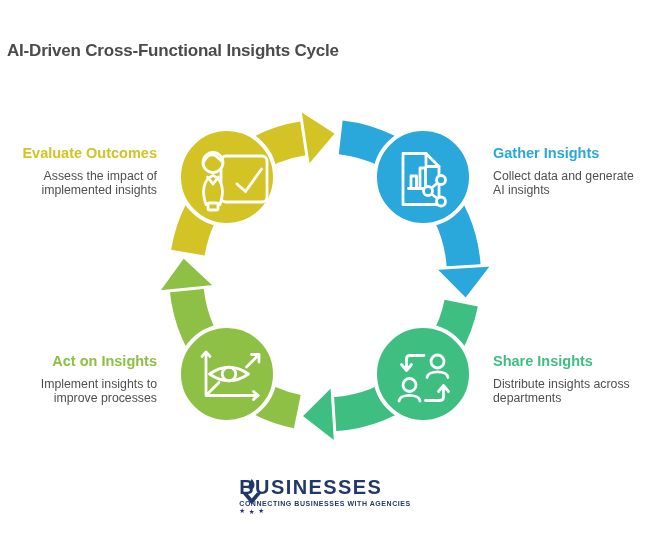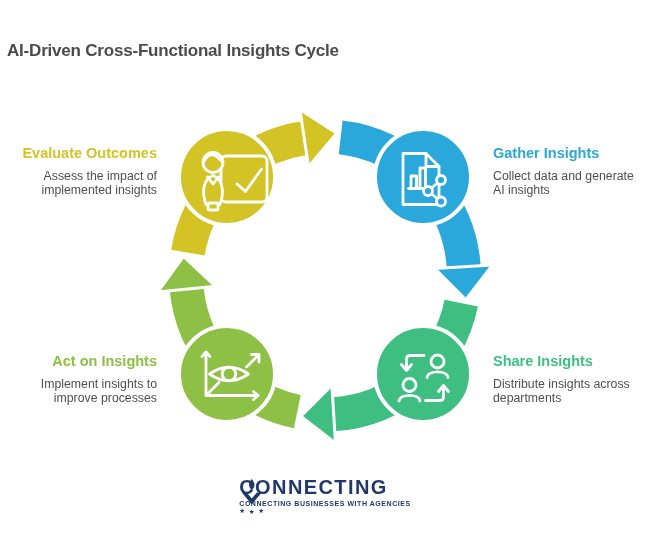--- a/index.html
+++ b/index.html
@@ -155,18 +155,18 @@
     <svg width="26" height="38" viewBox="0 0 26 38">
       <g fill="#20386b">
         <path d="M12.5,2 C9.2,6 8.6,9.6 12.5,13 C16.4,9.6 15.8,6 12.5,2 Z"></path>
         <path d="M2.5,15.5 L12.5,27.5 L22.5,15.5 L17.6,15.5 L12.5,21.6 L7.4,15.5 Z"></path>
         <text x="3" y="36" font-size="6.5" text-anchor="middle">★</text>
         <text x="12.5" y="37" font-size="6.5" text-anchor="middle">★</text>
         <text x="22" y="36" font-size="6.5" text-anchor="middle">★</text>
       </g>
     </svg>
     <div class="brand-block">
-      <div class="brand">CONNECTING</div>
+      <div class="brand">BUSINESSES</div>
       <div class="tagline">CONNECTING BUSINESSES WITH AGENCIES</div>
     </div>
   </div>
 
 </div>
 
 </body></html>

